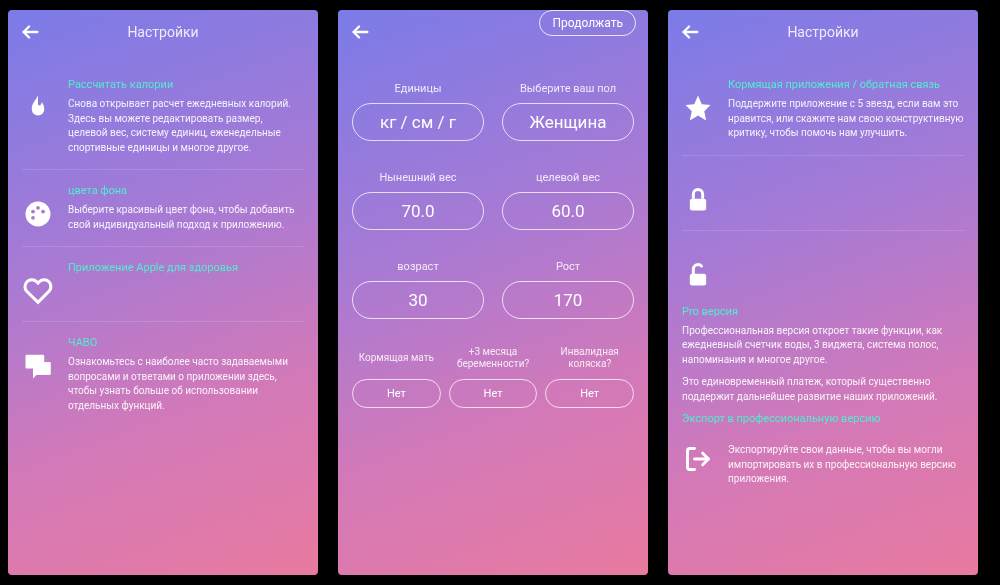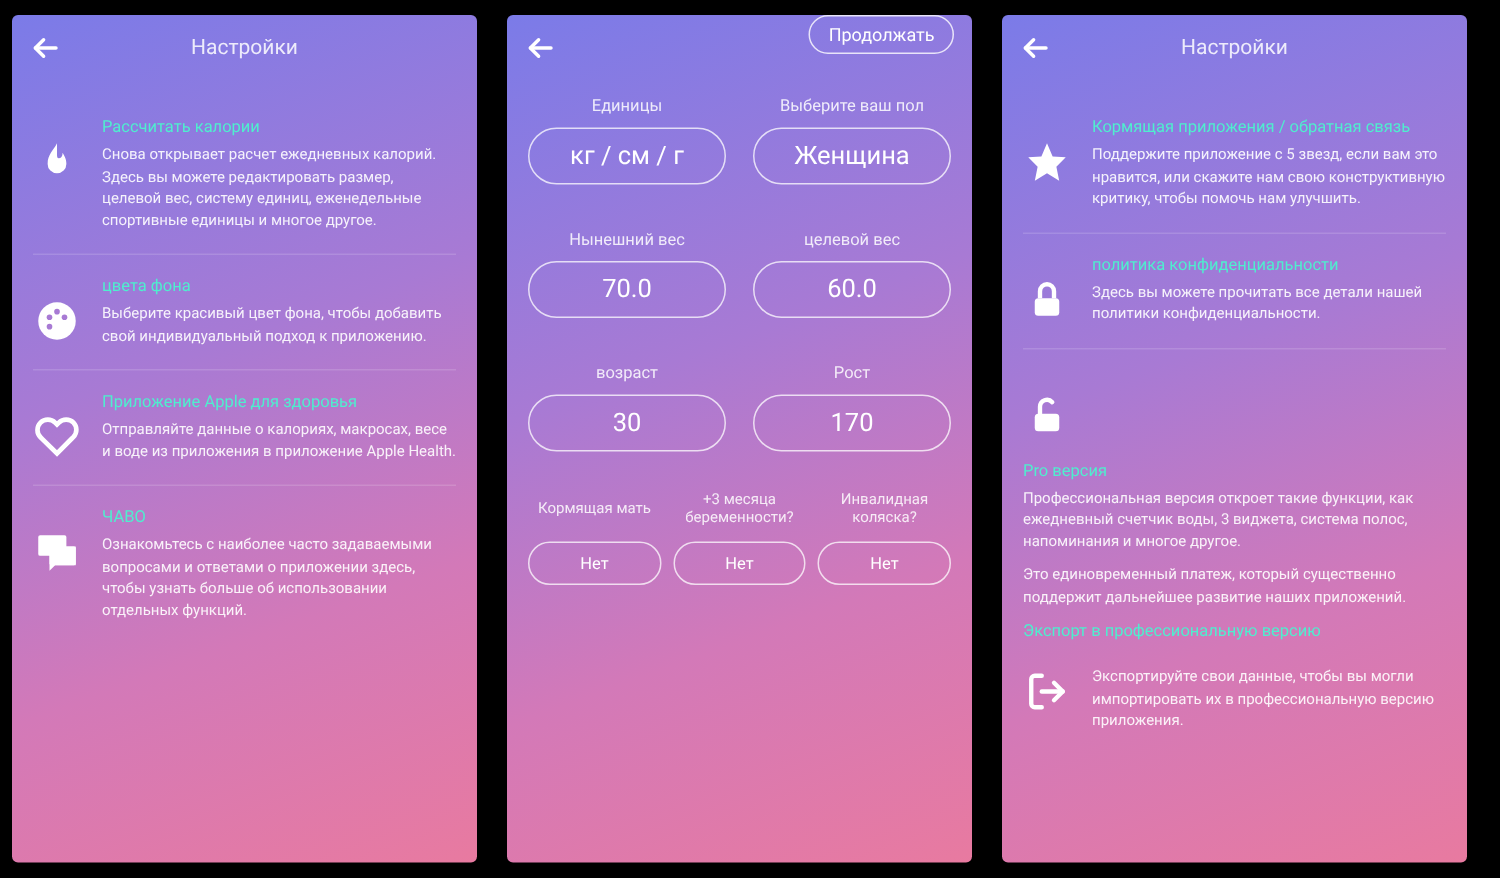--- a/index.html
+++ b/index.html
@@ -109,20 +109,21 @@
     margin-top: 8px;
   }
   .setting-link {
     color: #4feece;
     font-size: 11px;
     margin-top: 8px;
   }
   .form-row {
     display: flex;
     gap: 18px;
+    margin-top: 18px;
   }
   .form-col {
     flex: 1;
     text-align: center;
   }
   .form-label {
     font-size: 11px;
     color: rgba(255,255,255,0.85);
     margin-bottom: 8px;
   }
@@ -206,21 +207,20 @@
         </div>
       </div>
       <div class="setting-item">
         <div class="setting-icon">
           <svg width="30" height="30" viewBox="0 0 24 24" fill="none" stroke="#fff" stroke-width="2.5">
               <path d="M20.8 4.6a5.5 5.5 0 00-7.8 0L12 5.6l-1-1a5.5 5.5 0 00-7.8 7.8l1 1L12 21l7.8-7.8 1-1a5.5 5.5 0 000-7.6z"></path>
             </svg>
         </div>
         <div class="setting-text">
           <div class="setting-title">Приложение Apple для здоровья</div>
-          <div class="setting-desc">Отправляйте данные о калориях, макросах, весе и воде из приложения в приложение Apple Health.</div>
         </div>
       </div>
       <div class="setting-item">
         <div class="setting-icon">
           <svg width="30" height="30" viewBox="0 0 24 24" fill="#fff">
               <rect x="2" y="3" width="15" height="11" rx="1"></rect>
               <rect x="8" y="9" width="14" height="10" rx="1" fill="#fff" stroke="#b87ac8" stroke-width="0"></rect>
               <path d="M8 9h14v10H11l-3 3V9z" fill="#fff"></path>
             </svg>
         </div>
@@ -312,24 +312,20 @@
           <div class="setting-desc">Поддержите приложение с 5 звезд, если вам это нравится, или скажите нам свою конструктивную критику, чтобы помочь нам улучшить.</div>
         </div>
       </div>
       <div class="setting-item">
         <div class="setting-icon">
           <svg width="28" height="28" viewBox="0 0 24 24" fill="#fff">
               <rect x="5" y="11" width="14" height="10" rx="2"></rect>
               <path d="M8 11V7a4 4 0 018 0v4" fill="none" stroke="#fff" stroke-width="2.5"></path>
             </svg>
         </div>
-        <div class="setting-text">
-          <div class="setting-title">политика конфиденциальности</div>
-          <div class="setting-desc">Здесь вы можете прочитать все детали нашей политики конфиденциальности.</div>
-        </div>
       </div>
       <div class="setting-item" style="border-bottom:none;flex-direction:column;">
         <div class="setting-icon">
           <svg width="28" height="28" viewBox="0 0 24 24" fill="#fff">
               <rect x="5" y="11" width="14" height="10" rx="2"></rect>
               <path d="M8 11V7a4 4 0 017-2.6" fill="none" stroke="#fff" stroke-width="2.5" stroke-linecap="round"></path>
             </svg>
         </div>
         <div class="setting-text">
           <div class="setting-title">Pro версия</div>

